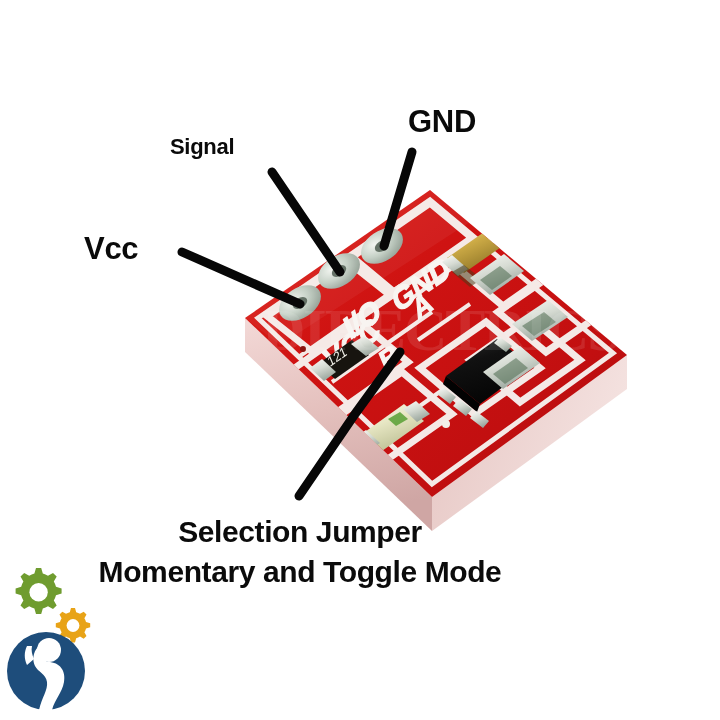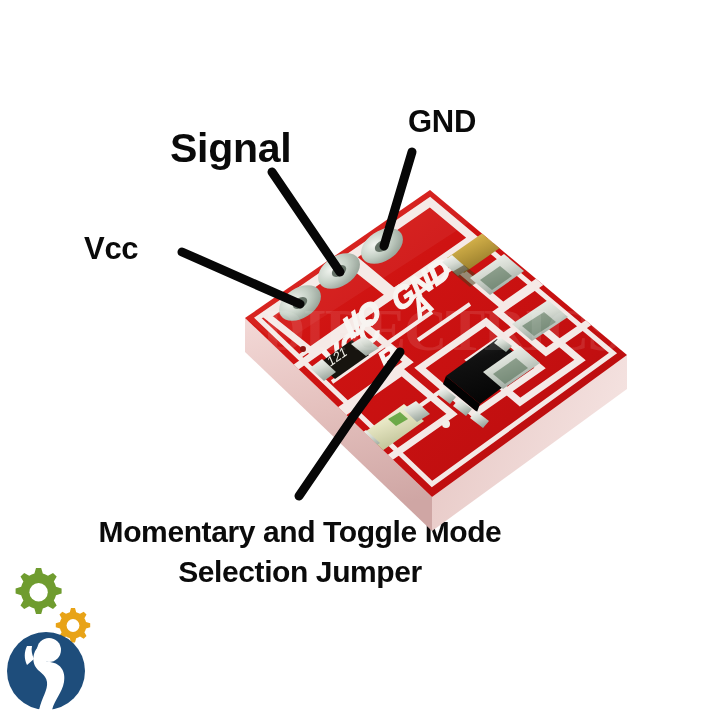--- a/index.html
+++ b/index.html
@@ -19,21 +19,21 @@
   .callout{
     position:absolute;
     font-weight:bold;
     color:#0a0a0a;
     letter-spacing:-0.3px;
     white-space:nowrap;
     line-height:1;
     font-size:30px;
   }
   #lbl-gnd{left:408px;top:106px;font-size:31px;}
-  #lbl-signal{left:170px;top:128px;font-size:41px;}
+  #lbl-signal{left:170px;top:136px;font-size:22px;}
   #lbl-vcc{left:84px;top:233px;font-size:31px;}
 
   
   #caption{
     position:absolute;
     left:0;top:512px;width:600px;
     text-align:center;
     font-weight:bold;
     color:#0b0b0b;
     font-size:30px;
@@ -220,22 +220,22 @@
 
       <path d="M299,496 L355,414 L400,352" stroke-width="9" stroke-linejoin="round"></path>
     </g>
   </svg>
 
   <div class="callout" id="lbl-gnd">GND</div>
   <div class="callout" id="lbl-signal">Signal</div>
   <div class="callout" id="lbl-vcc">Vcc</div>
 
   <div id="caption">
+    <span class="ln">Selection Jumper</span>
     <span class="ln">Momentary and Toggle Mode</span>
-    <span class="ln">Selection Jumper</span>
   </div>
 
   <svg id="logo" viewBox="0 0 100 146">
 
     <g fill="#6f9c2f">
       <path d="M34 2 l5.2 0 1.6 5.6 a21 21 0 0 1 5.2 2.2 l5-2.9 3.7 3.7 -2.9 5 a21 21 0 0 1 2.2 5.2 l5.6 1.6 0 5.2 -5.6 1.6 a21 21 0 0 1 -2.2 5.2 l2.9 5 -3.7 3.7 -5 -2.9 a21 21 0 0 1 -5.2 2.2 l-1.6 5.6 -5.2 0 -1.6 -5.6 a21 21 0 0 1 -5.2 -2.2 l-5 2.9 -3.7 -3.7 2.9 -5 a21 21 0 0 1 -2.2 -5.2 l-5.6 -1.6 0 -5.2 5.6 -1.6 a21 21 0 0 1 2.2 -5.2 l-2.9 -5 3.7 -3.7 5 2.9 a21 21 0 0 1 5.2 -2.2 z"></path>
       <circle cx="36.6" cy="26.2" r="9.2" fill="#ffffff"></circle>
     </g>
 
     <g fill="#e8a317">

